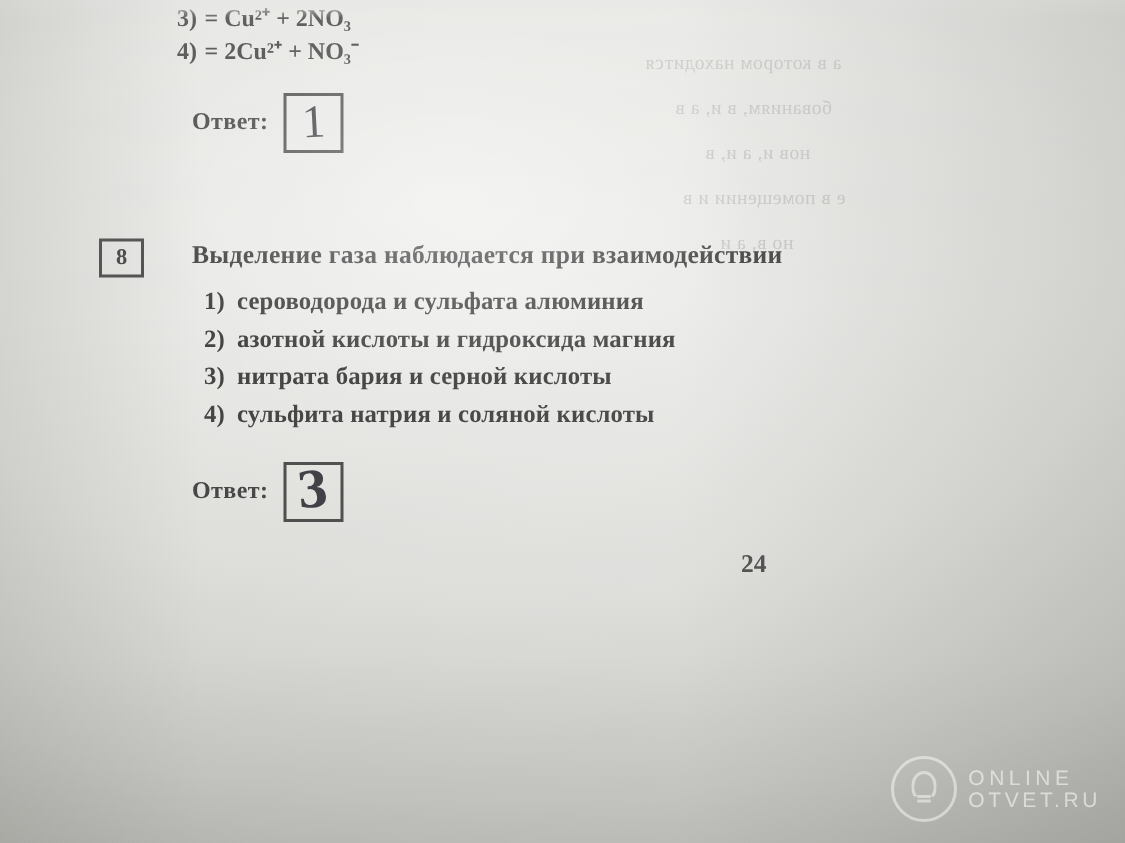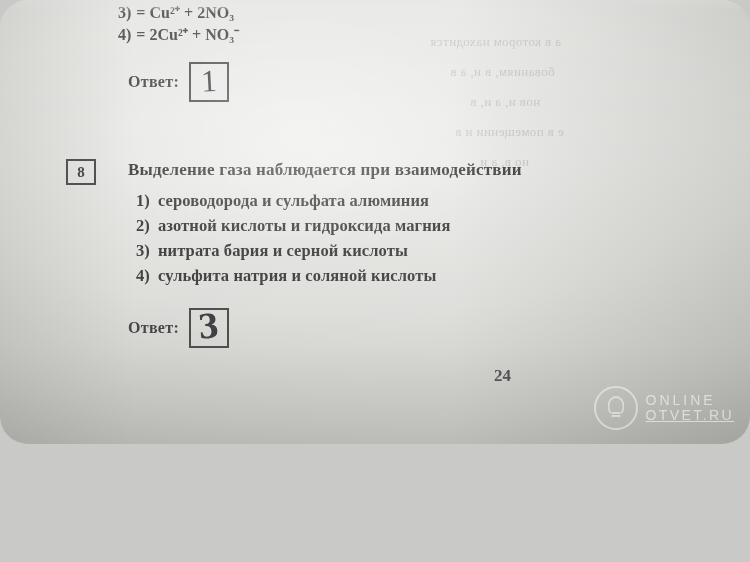--- a/index.html
+++ b/index.html
@@ -10,25 +10,24 @@
     width: 750px;
     height: 562px;
     overflow: hidden;
     font-family: "Liberation Serif", serif;
     background: #c9c9c7;
   }
 
   #page {
     position: relative;
     width: 750px;
-    height: 444px;
+    height: 562px;
     background:
       radial-gradient(ellipse 120% 80% at 45% 35%, #ececea 0%, #e3e3e0 45%, #d2d2ce 75%, #bdbdb8 100%);
     overflow: hidden;
-    border-radius: 28px;
   }
 
   
   .paper-tint {
     position: absolute;
     inset: 0;
     background: linear-gradient(180deg, rgba(255,255,255,0.18) 0%, rgba(255,255,255,0.05) 35%, rgba(120,120,115,0.10) 78%, rgba(90,90,86,0.22) 100%);
     pointer-events: none;
   }
   .paper-tint2 {
@@ -230,21 +229,20 @@
     font-family: "Liberation Sans", sans-serif;
     font-size: 14px;
     letter-spacing: 3px;
     color: #ffffff;
   }
   .wm-line2 {
     font-family: "Liberation Sans", sans-serif;
     font-size: 14px;
     letter-spacing: 2.4px;
     color: #ffffff;
-    text-decoration: underline;
   }
 </style>
 </head>
 <body>
 
 <div id="page">
 
   <div class="bleed" style="left:430px; top:34px;">а в котором находится</div>
   <div class="bleed" style="left:450px; top:64px;">бованиям, в и, а в</div>
   <div class="bleed" style="left:470px; top:94px;">нов и, а и, в</div>

